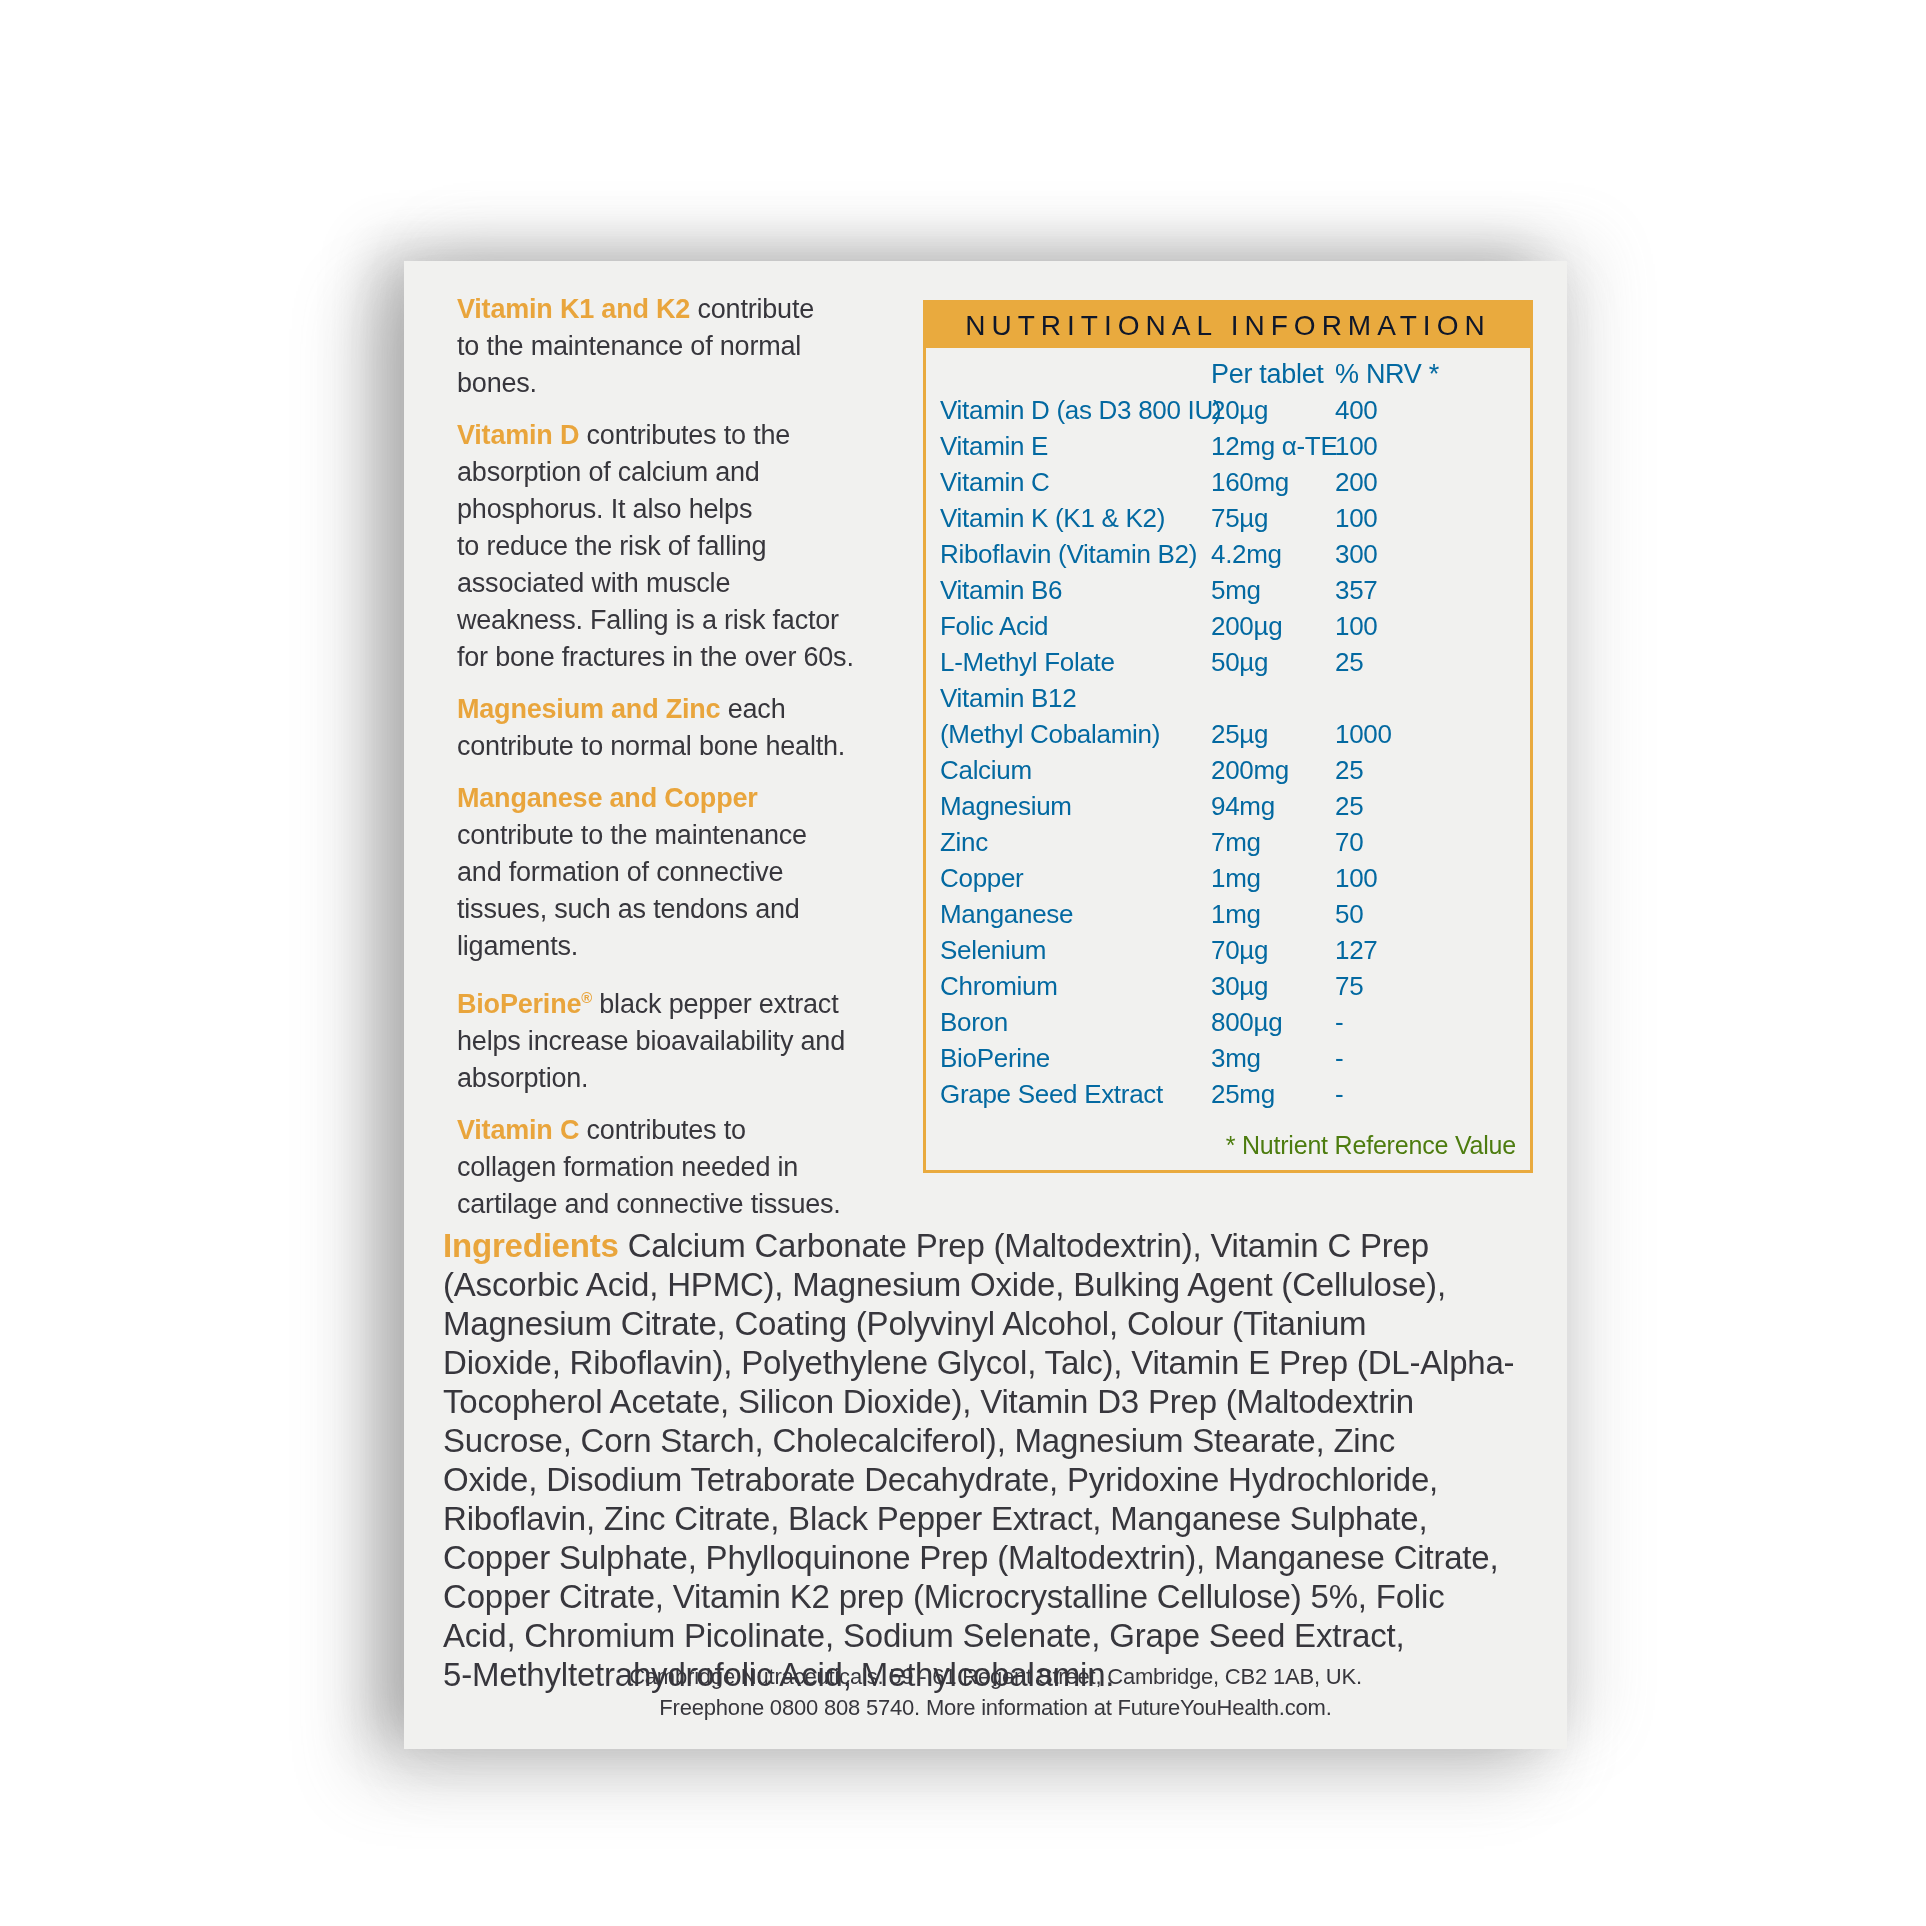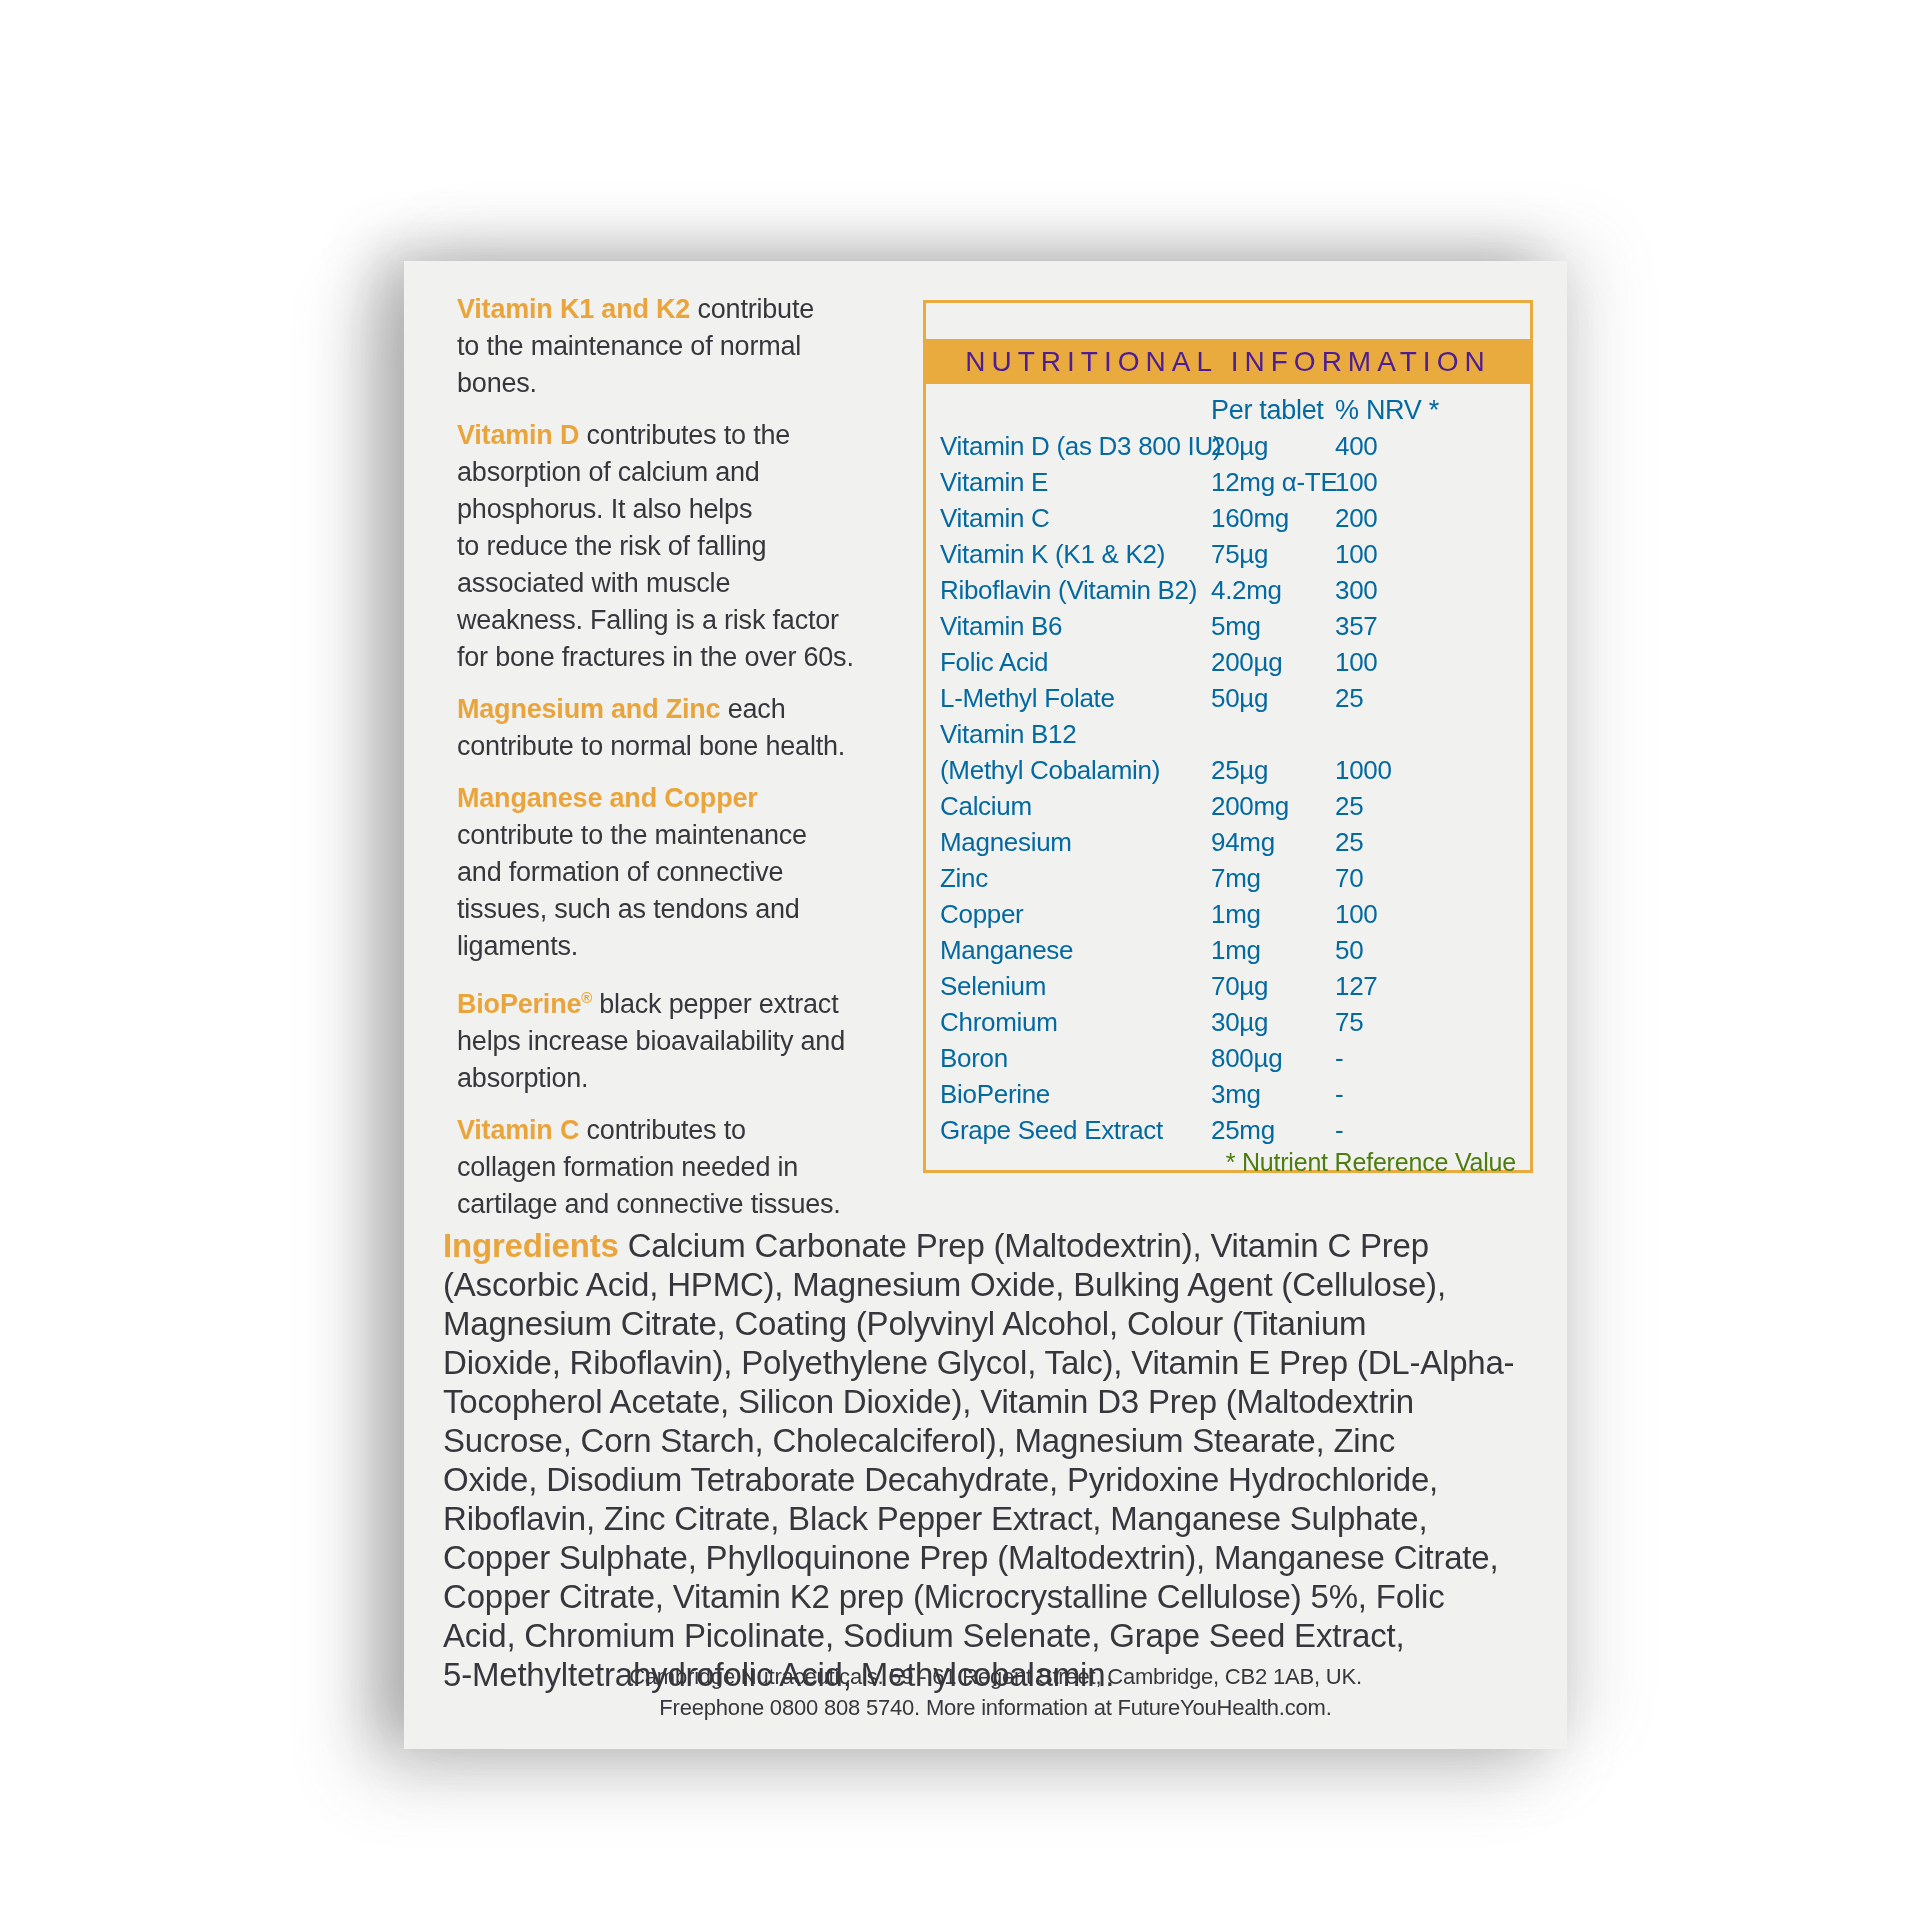--- a/index.html
+++ b/index.html
@@ -60,25 +60,24 @@
     box-sizing: border-box;
     border: 3px solid #e9aa3e;
     display: flex;
     flex-direction: column;
   }
   .nutri-titlebar {
     background: #e9aa3e;
     height: 45px;
     line-height: 45px;
     text-align: center;
-    color: #4c1d95;
+    color: #0f172a;
     font-size: 28px;
     font-weight: 400;
     letter-spacing: 6px;
-    margin-top: 36px;
   }
   .nutri-body {
     padding-top: 8px;
   }
   .nrow {
     display: grid;
     grid-template-columns: 271px 124px 1fr;
     align-items: end;
     padding-left: 14px;
     font-size: 26px;

